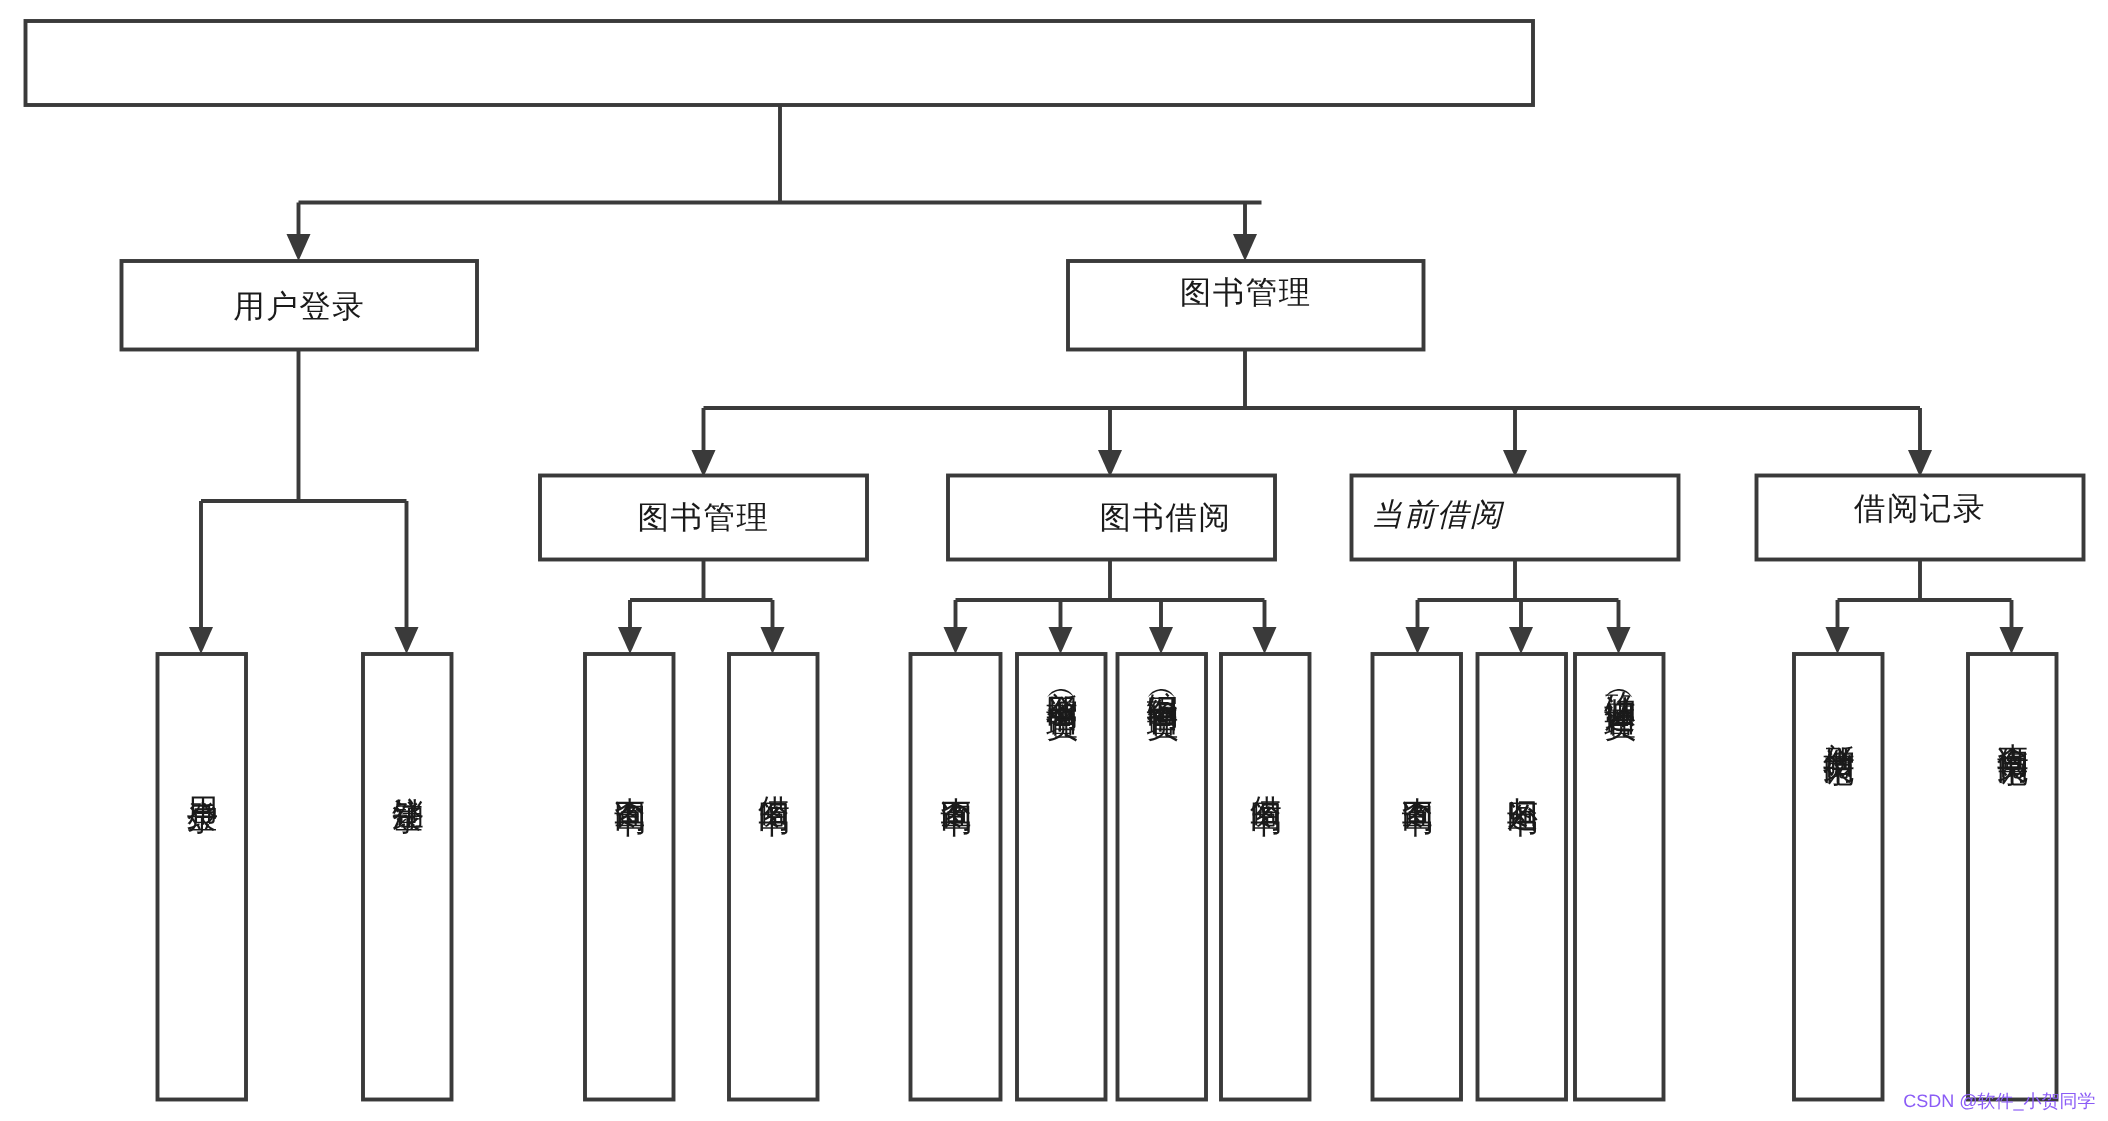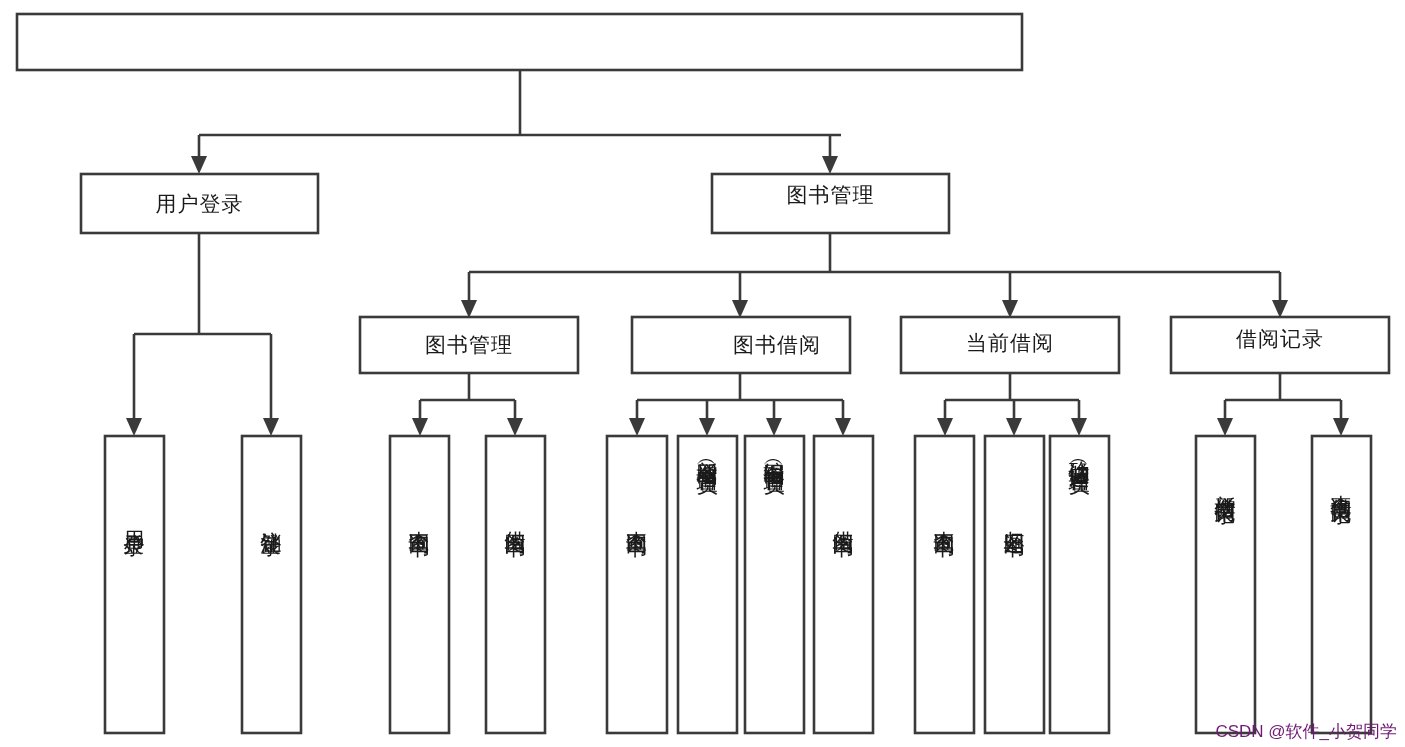--- a/index.html
+++ b/index.html
@@ -66,22 +66,22 @@
     font-size: 21px;
     color: #1a1a1a;
     letter-spacing: 1px;
     white-space: nowrap;
   }
   .watermark {
     position: absolute;
     right: 8px;
     bottom: 4px;
     font-family: "Liberation Sans", "DejaVu Sans", sans-serif;
-    font-size: 17px;
-    color: #701a75;
+    font-size: 12px;
+    color: #8b5cf6;
     white-space: nowrap;
     pointer-events: none;
   }
 </style>
 </head>
 <body>
 
 <div id="diagram-root">
 
   <svg id="flow" viewBox="0 0 1405 747" xmlns="http://www.w3.org/2000/svg">
@@ -185,21 +185,21 @@
   </div>
   <div class="htext-wrap" style="left:712px; top:174px; width:237px; height:41px;">
     <span class="htext">图书管理</span>
   </div>
   <div class="htext-wrap" style="left:360px; top:317px; width:218px; height:56px;">
     <span class="htext">图书管理</span>
   </div>
   <div class="htext-wrap" style="left:668px; top:317px; width:218px; height:56px;">
     <span class="htext">图书借阅</span>
   </div>
-  <div class="htext-wrap" style="left:901px; top:317px; width:218px; height:52px;">
+  <div class="htext-wrap" style="left:849px; top:317px; width:218px; height:52px;font-style:italic;">
     <span class="htext">当前借阅</span>
   </div>
   <div class="htext-wrap" style="left:1171px; top:311px; width:218px; height:56px;">
     <span class="htext">借阅记录</span>
   </div>
 
   <div class="vtext-wrap" style="left:105px; top:436px; width:59px; height:297px; padding-top:78px;">
     <span class="vtext">用户登录</span>
   </div>
   <div class="vtext-wrap" style="left:242px; top:436px; width:59px; height:297px; padding-top:78px;">

